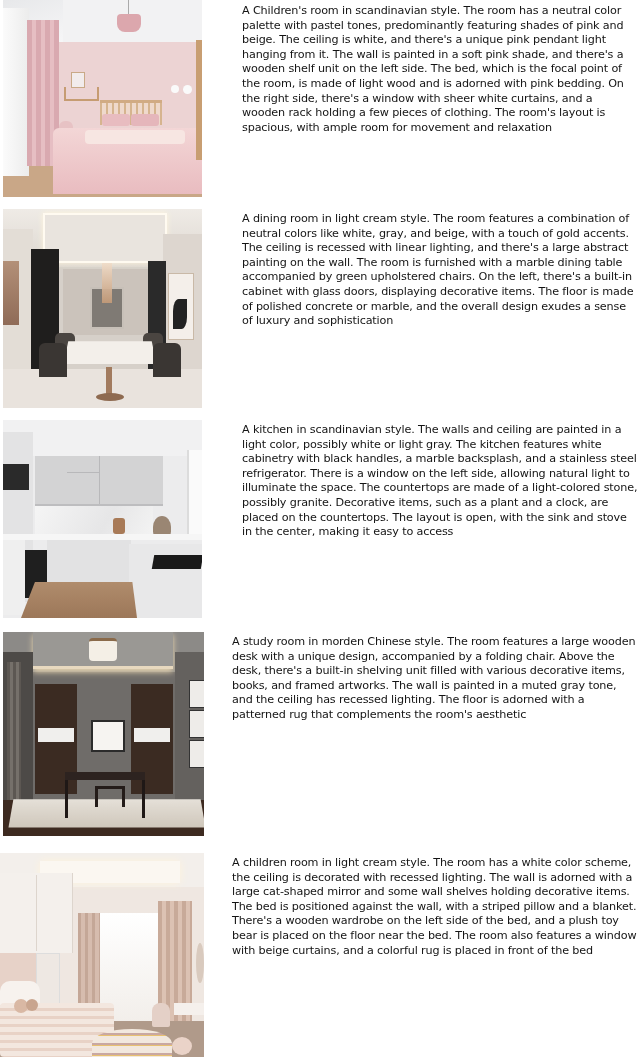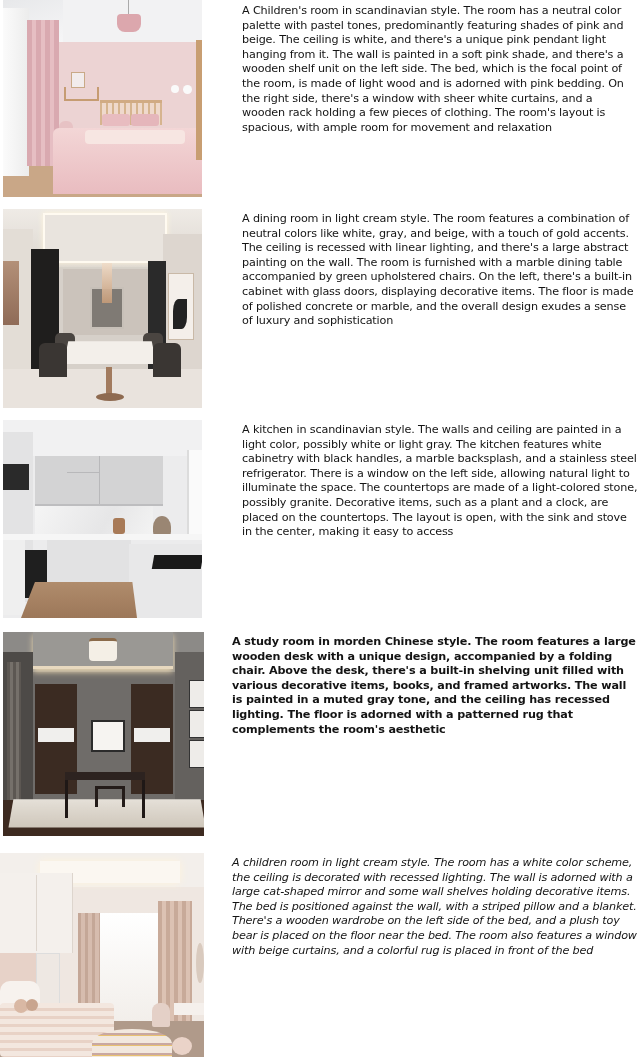--- a/index.html
+++ b/index.html
@@ -95,21 +95,21 @@
   #e4 .rightside { left:172px; top:20px; width:29px; height:160px; background:#64615e; }
   #e4 .frame1 { left:186px; top:48px; width:14px; height:26px; background:#eeece9; border:1px solid #333; }
   #e4 .frame2 { left:186px; top:78px; width:14px; height:26px; background:#eeece9; border:1px solid #333; }
   #e4 .frame3 { left:186px; top:108px; width:14px; height:26px; background:#eeece9; border:1px solid #333; }
   #e4 .floor { left:0; top:168px; width:201px; height:36px; background:#3d2a20; }
   #e4 .rug { left:8px; top:166px; width:192px; height:30px; background:linear-gradient(180deg,#e5e0d8,#cfc7bb); transform:perspective(200px) rotateX(20deg); }
   #e4 .desk { left:62px; top:140px; width:80px; height:8px; background:#2d2320; }
   #e4 .deskleg1 { left:62px; top:148px; width:3px; height:38px; background:#1f1816; }
   #e4 .deskleg2 { left:139px; top:148px; width:3px; height:38px; background:#1f1816; }
   #e4 .stool { left:92px; top:154px; width:24px; height:18px; border:3px solid #241c19; border-bottom:none; }
-  #e4 .caption { left:232px; top:635px; width:406px;font-weight:bold; }
+  #e4 .caption { left:232px; top:635px; width:406px; }
 
   
   #e5 .thumb { left:0; top:853px; width:204px; height:204px; background:#efe7e1; }
   #e5 .ceil { left:0; top:0; width:204px; height:34px; background:#f3efeb; }
   #e5 .cove { left:40px; top:8px; width:140px; height:22px; background:#fbf7f1; box-shadow:0 0 8px #fff3dc; }
   #e5 .ward { left:0; top:20px; width:72px; height:80px; background:#f4f0ec; border-right:1px solid #ddd5cd; }
   #e5 .wardline { left:36px; top:22px; width:1px; height:76px; background:#ddd5cd; }
   #e5 .nook { left:0; top:100px; width:38px; height:40px; background:#e7d2c8; }
   #e5 .shelfcol { left:36px; top:100px; width:22px; height:60px; background:#eee8e3; border:1px solid #ddd; }
   #e5 .curtainL { left:78px; top:60px; width:22px; height:110px; background:repeating-linear-gradient(90deg,#c4a797 0 3px,#d6bcae 3px 7px); }
@@ -119,21 +119,21 @@
   #e5 .floor { left:0; top:168px; width:204px; height:36px; background:#b09a8a; }
   #e5 .bed { left:0; top:150px; width:114px; height:54px; background:repeating-linear-gradient(180deg,#f3e7df 0 5px,#e8d2c6 5px 8px); border-radius:4px; }
   #e5 .headboard { left:0; top:128px; width:40px; height:24px; background:#f7f2ee; border-radius:10px 10px 0 0; }
   #e5 .bear1 { left:14px; top:146px; width:14px; height:14px; background:#d9b8a4; border-radius:50%; }
   #e5 .bear2 { left:26px; top:146px; width:12px; height:12px; background:#c9a58f; border-radius:50%; }
   #e5 .rug { left:92px; top:176px; width:80px; height:28px; border-radius:50% 50% 0 0;
         background:repeating-linear-gradient(180deg,#f2e8de 0 4px,#c9a8a2 4px 6px,#e7c070 6px 7px,#f2e8de 7px 10px); }
   #e5 .chair { left:152px; top:150px; width:18px; height:24px; background:#e4d0c7; border-radius:8px 8px 2px 2px; }
   #e5 .vanity { left:174px; top:150px; width:30px; height:12px; background:#f5f0ec; }
   #e5 .plush { left:172px; top:184px; width:20px; height:18px; background:#ead3c8; border-radius:50%; }
-  #e5 .caption { left:232px; top:856px; width:406px;font-style:italic; }
+  #e5 .caption { left:232px; top:856px; width:406px; }
 </style>
 </head>
 <body>
 
 <div class="entry" id="e1">
   <div class="thumb" title="Children's room in scandinavian style with pink walls, pink bedding, wooden headboard and sheer white curtains">
     <div class="abs wall"></div>
       <div class="abs ceil"></div>
       <div class="abs ceilL"></div>
     <div class="abs floor"></div>

